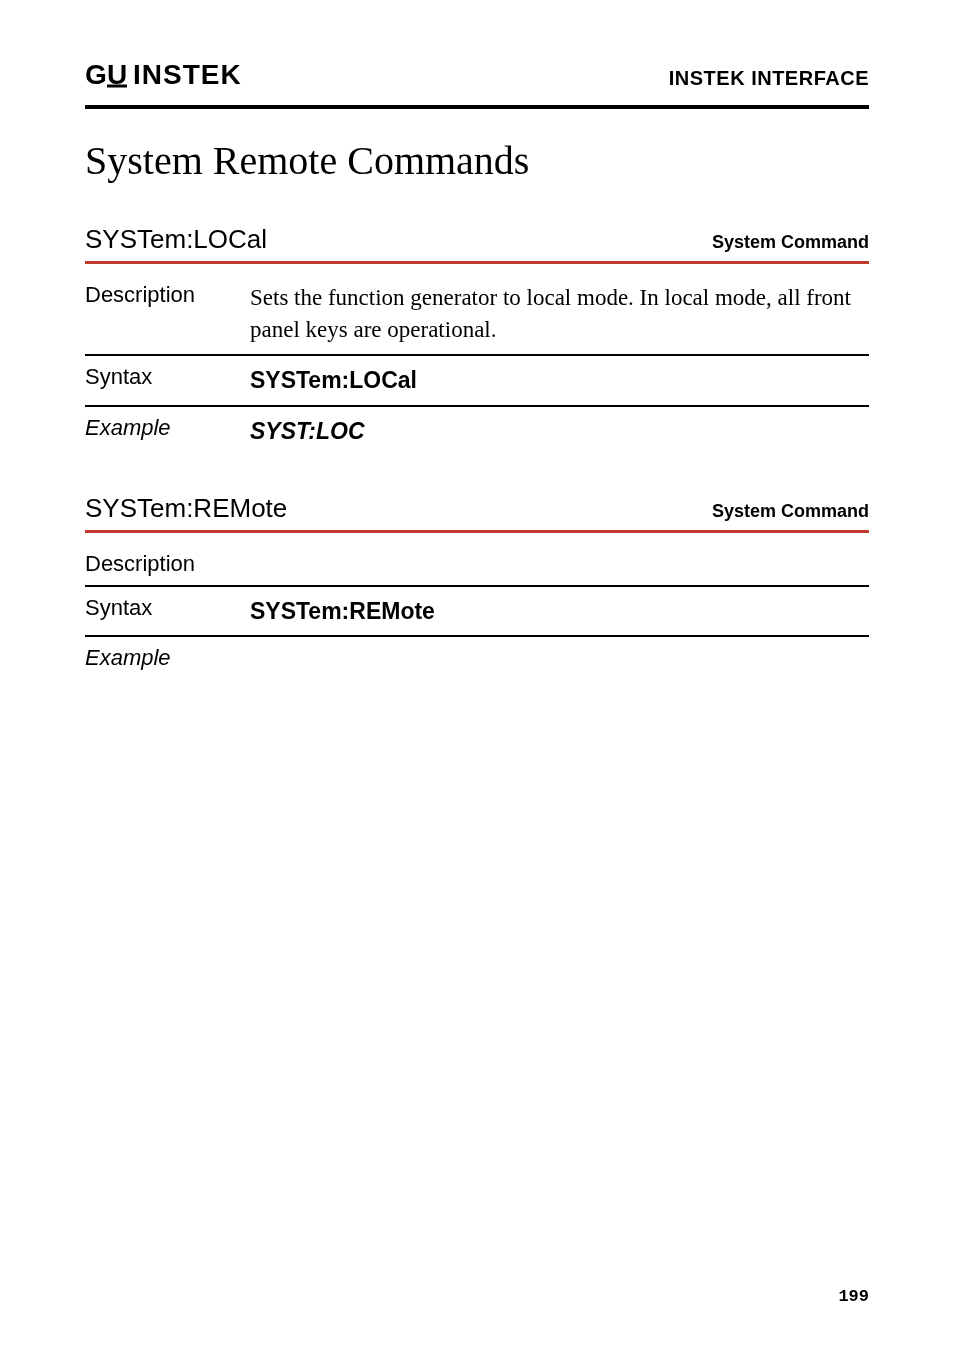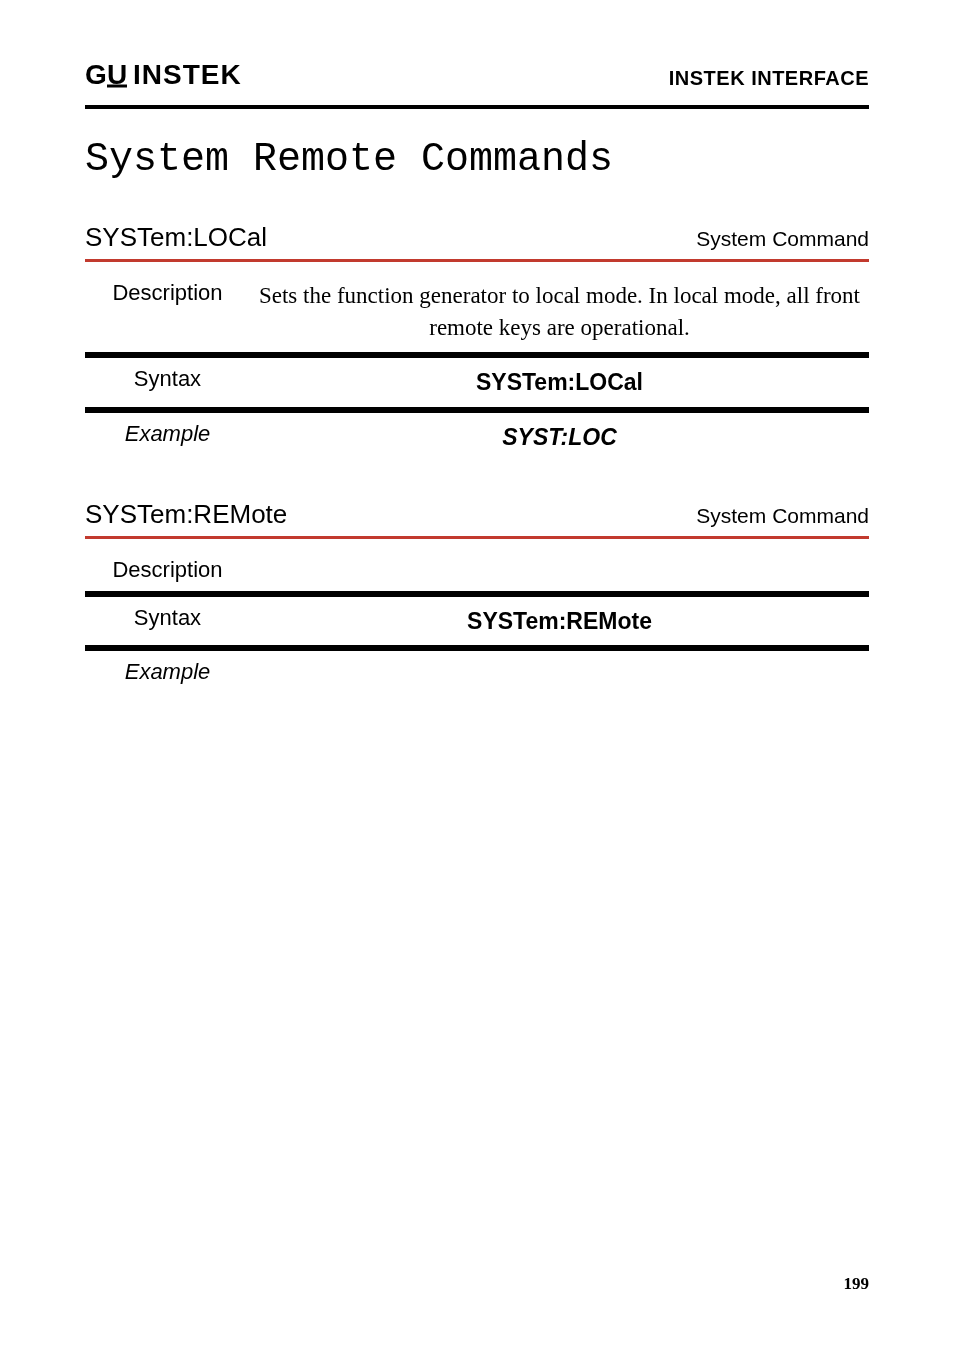--- a/index.html
+++ b/index.html
@@ -33,55 +33,54 @@
       font-size: 20px;
       font-weight: 700;
       letter-spacing: 0.5px;
     }
     .header-divider {
       height: 4px;
       background: #000;
       margin-bottom: 28px;
     }
     .main-title {
-      font-family: Liberation Mono, monospace;
+      font-family: Liberation Serif, serif;
       font-size: 40px;
       font-weight: 400;
       margin-bottom: 40px;
     }
     .cmd-block {
       margin-bottom: 38px;
-      text-align: center;
     }
     .cmd-header {
       display: flex;
       justify-content: space-between;
       align-items: baseline;
       margin-bottom: 6px;
     }
     .cmd-name {
       font-family: 'Segoe UI', Arial, sans-serif;
       font-size: 26px;
       font-weight: 400;
     }
     .cmd-type {
       font-family: 'Segoe UI', Arial, sans-serif;
-      font-size: 21px;
-      font-weight: 400;
+      font-size: 18px;
+      font-weight: 700;
     }
     .red-divider {
       height: 3px;
       background: #c23a2e;
       margin-bottom: 10px;
     }
     .cmd-row {
       display: flex;
       align-items: flex-start;
       padding: 8px 0;
-      border-bottom: 6px solid #000000;
+      border-bottom: 2px solid #000000;
     }
     .cmd-row:last-child {
       border-bottom: none;
       font-style: italic;
     }
     .cmd-row .label {
       flex: 0 0 165px;
       font-family: 'Segoe UI', Arial, sans-serif;
       font-size: 22px;
       font-weight: 400;
@@ -94,23 +93,23 @@
     .cmd-row .value-sans {
       font-family: 'Segoe UI', Arial, sans-serif;
       font-weight: 600;
     }
     .cmd-row .value-serif {
       font-family: Georgia, 'Times New Roman', serif;
       font-weight: 400;
     }
     .page-number {
       position: absolute;
-      bottom: 56px;
+      bottom: 44px;
       right: 85px;
-      font-family: Liberation Serif, serif;
+      font-family: Liberation Mono, monospace;
       font-size: 17px;
       font-weight: 700;
     }
   </style>
 </head>
 <body>
 
 <div class="header-row">
   <div class="logo">
     <svg width="190" height="30" viewBox="0 0 190 30">
@@ -128,21 +127,21 @@
 
 <div id="commands-container">
     <div class="cmd-block">
       <div class="cmd-header">
         <div class="cmd-name">SYSTem:LOCal</div>
         <div class="cmd-type">System Command</div>
       </div>
       <div class="red-divider"></div>
       <div class="cmd-row">
         <div class="label">Description</div>
-        <div class="value value-serif">Sets the function generator to local mode. In local mode, all front remote keys are operational.</div>
+        <div class="value value-serif">Sets the function generator to local mode. In local mode, all front panel keys are operational.</div>
       </div>
       <div class="cmd-row">
         <div class="label">Syntax</div>
         <div class="value value-sans">SYSTem:LOCal</div>
       </div>
       <div class="cmd-row" style="border-bottom: none;">
         <div class="label">Example</div>
         <div class="value value-sans">SYST:LOC</div>
       </div>
     </div>

